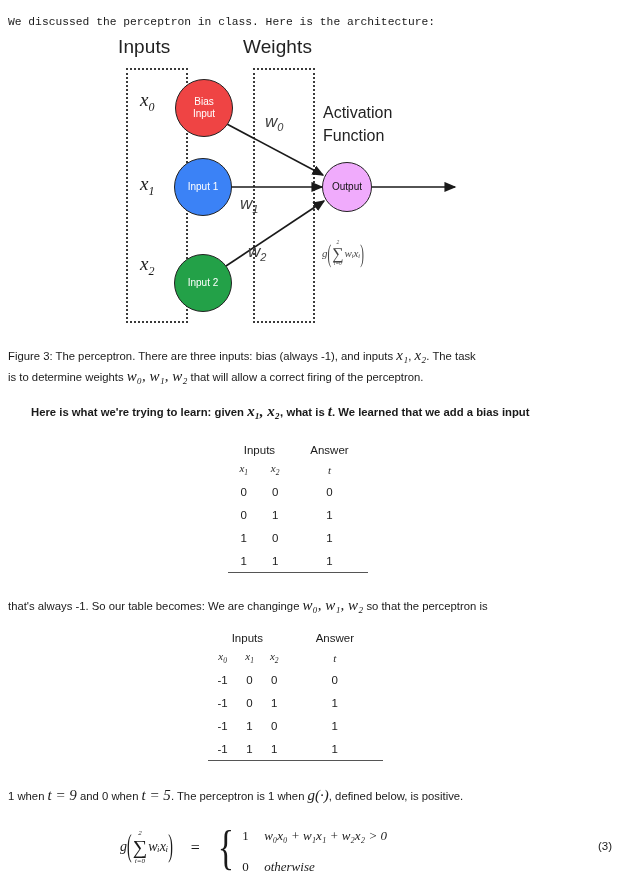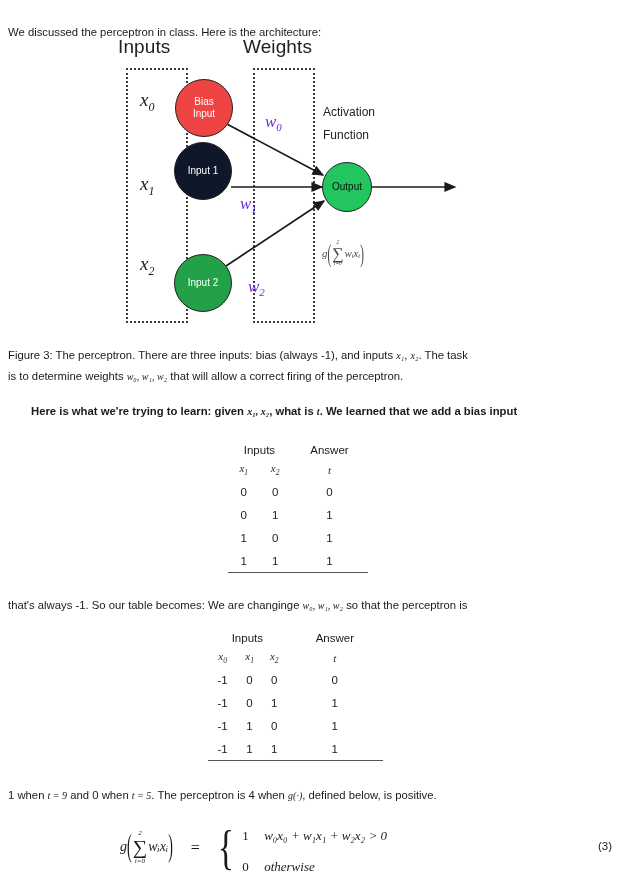--- a/index.html
+++ b/index.html
@@ -25,21 +25,21 @@
   .para {
     position: absolute;
     font-size: 11.3px;
     line-height: 15px;
     color: #1a1a1a;
     white-space: nowrap;
   }
   .mathi {
     font-family: "Liberation Serif", serif;
     font-style: italic;
-    font-size: 10px;
+    font-size: 15px;
   }
 
   
   #figure {
     position: absolute;
     left: 0;
     top: 26px;
     width: 626px;
     height: 300px;
   }
@@ -74,30 +74,30 @@
   .xlabel {
     position: absolute;
     font-family: "Liberation Serif", serif;
     font-style: italic;
     font-size: 19px;
     color: #1a1a1a;
   }
   .xlabel sub { font-size: 12px; }
   .wlabel {
     position: absolute;
-    font-family: Liberation Serif, serif;
+    font-family: Liberation Sans, sans-serif;
     font-style: italic;
     font-size: 17px;
-    color: #6d28d9;
+    color: #404040;
   }
   .wlabel sub { font-size: 11px; }
   .actlabel {
     position: absolute;
     font-family: "Liberation Sans", sans-serif;
-    font-size: 12px;
+    font-size: 16px;
     line-height: 23px;
     color: #222;
   }
   .gsum {
     position: absolute;
     font-family: "Liberation Serif", serif;
     color: #444;
   }
 
   
@@ -200,21 +200,21 @@
   .caserow { display: flex; align-items: baseline; }
   .caseval { width: 22px; font-style: normal; }
   .caseexp { font-style: italic; margin-top: 8px; }
   svg { display: block; }
 </style>
 </head>
 <body>
 
 <div class="page">
 
-  <div class="para" style="left:8px; top:25px;">
+  <div class="para" style="left:8px; top:15px;font-family:Liberation Mono, monospace;">
     <span>We discussed the perceptron in class. Here is the architecture:</span>
   </div>
 
   <div id="figure">
 
     <div class="fig-head" style="left:118px; top:10px;">Inputs</div>
     <div class="fig-head" style="left:243px; top:10px;">Weights</div>
 
     <div class="dbox" style="left:126px; top:42px; width:62px; height:255px;"></div>
     <div class="dbox" style="left:253px; top:42px; width:62px; height:255px;"></div>
@@ -245,39 +245,39 @@
       <span>x<sub>2</sub></span>
     </div>
 
     <div class="node blue" style="left:175px; top:53px; width:58px; height:58px; background:#ef4444;">
       <div>
         <div>Bias</div>
         <div>Input</div>
       </div>
     </div>
 
-    <div class="node green" style="left:174px; top:116px; width:58px; height:58px; background:#0f172a;">
+    <div class="node green" style="left:174px; top:132px; width:58px; height:58px; background:#3b82f6;">
       <div>Input 1</div>
     </div>
 
     <div class="node green" style="left:174px; top:228px; width:58px; height:58px; background:#23A148;">
       <div>Input 2</div>
     </div>
 
-    <div class="node yellow" style="left:322px; top:136px; width:50px; height:50px; background:#22c55e;">
+    <div class="node yellow" style="left:322px; top:136px; width:50px; height:50px; background:#f0abfc;">
       <div>Output</div>
     </div>
 
     <div class="wlabel" style="left:265px; top:86px;">
       <span>w<sub>0</sub></span>
     </div>
     <div class="wlabel" style="left:240px; top:168px;">
       <span>w<sub>1</sub></span>
     </div>
-    <div class="wlabel" style="left:248px; top:216px;margin-top:35px;">
+    <div class="wlabel" style="left:248px; top:216px;">
       <span>w<sub>2</sub></span>
     </div>
 
     <div class="actlabel" style="left:323px; top:75px;">
       <div>Activation</div>
       <div>Function</div>
     </div>
 
     <div class="gsum" style="left:322px; top:214px; font-size:11px;">
       <span class="sumexpr">
@@ -380,21 +380,21 @@
       <tr class="rule-bot">
         <td class="cellv">-1</td>
         <td class="cellv">1</td>
         <td class="cellv">1</td>
         <td class="cellv">1</td>
       </tr>
     </tbody>
   </table>
 
   <div class="para" style="left:8px; top:788px;">
-    <span>1 when </span><span class="mathi">t = 9</span><span> and 0 when </span><span class="mathi">t = 5</span><span>. The perceptron is 4 when </span><span class="mathi">g(·)</span><span>, defined below, is positive.</span>
+    <span>1 when </span><span class="mathi">t = 9</span><span> and 0 when </span><span class="mathi">t = 5</span><span>. The perceptron is 1 when </span><span class="mathi">g(·)</span><span>, defined below, is positive.</span>
   </div>
 
   <div id="eq3">
     <div class="eqbody">
       <span class="sumexpr" style="font-size:14px;">
         <span class="gch">g</span>
         <span class="paren">(</span>
         <span class="sigmastack">
           <span class="lim">2</span>
           <span class="sig">∑</span>

